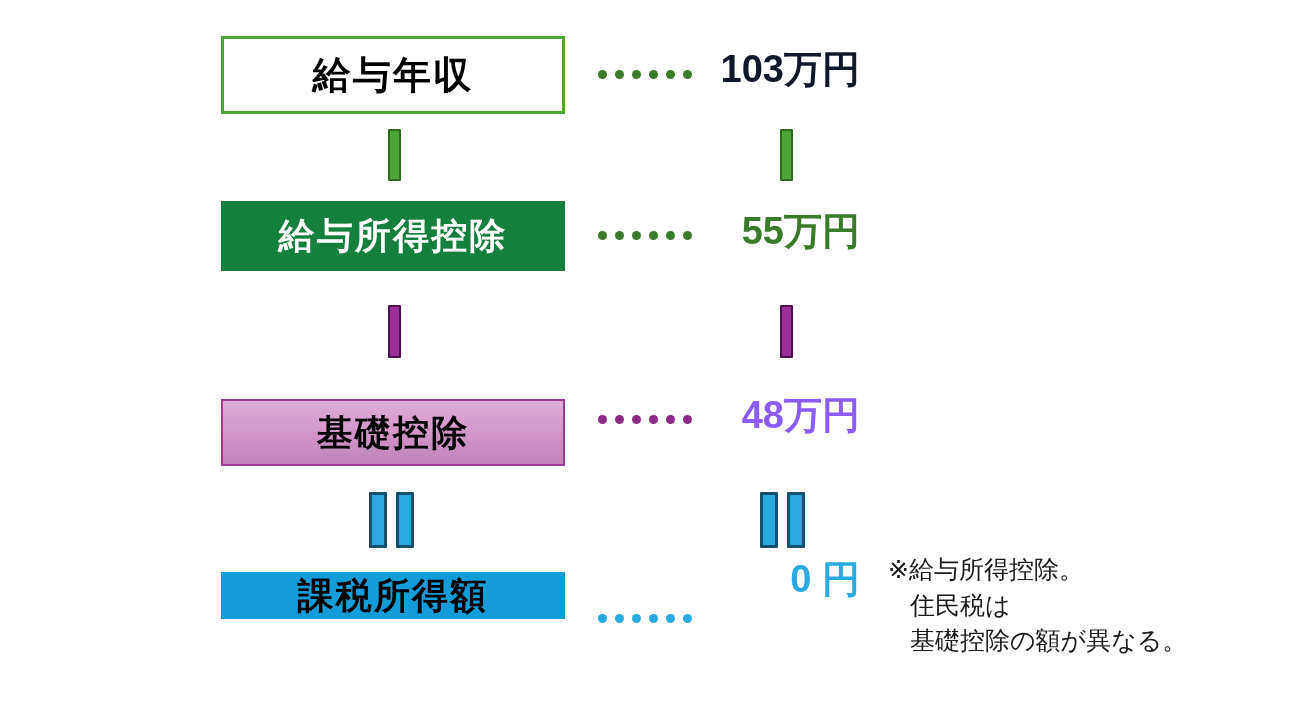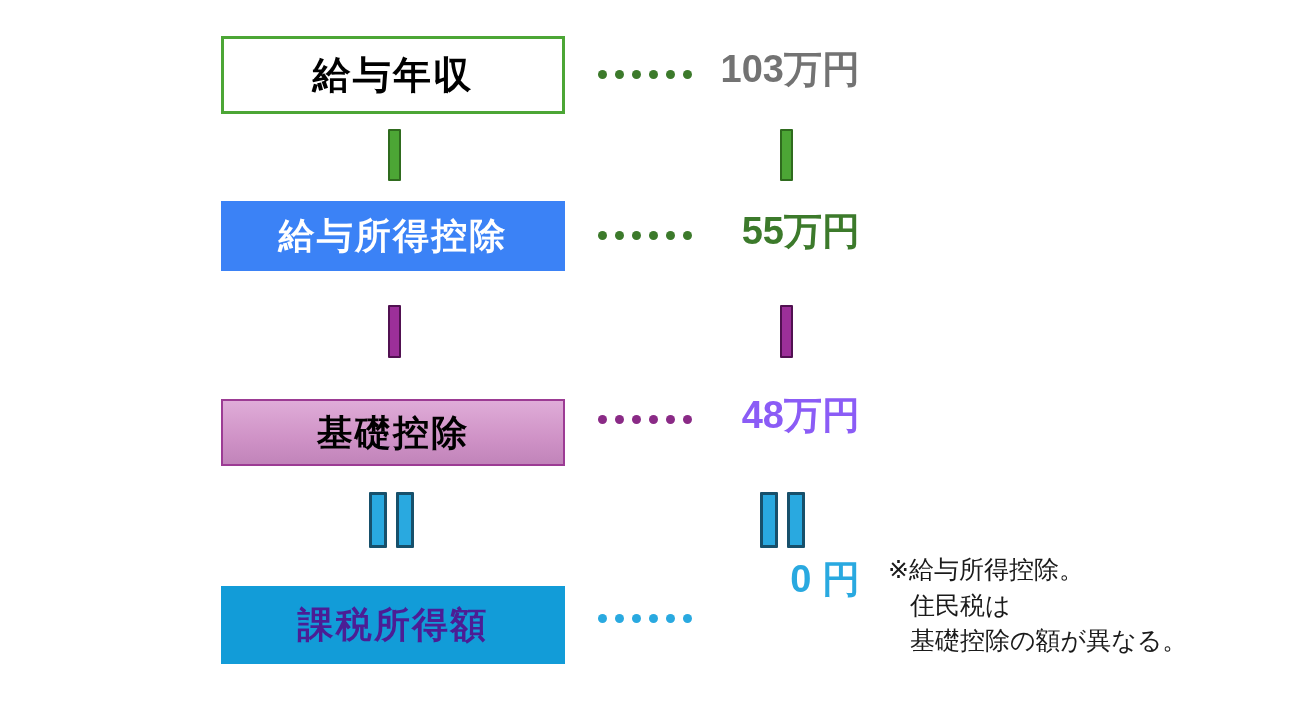--- a/index.html
+++ b/index.html
@@ -40,41 +40,41 @@
     top: 36px;
     height: 78px;
     background: #ffffff;
     border: 3px solid #4CA635;
     font-size: 38px;
     color: #000000;
   }
   .box-row2 {
     top: 201px;
     height: 70px;
-    background: #3b82f6;
+    background: #15803d;
     border: none;
     font-size: 36px;
     color: #ffffff;
   }
   .box-row3 {
     top: 387px;
     height: 67px;
     background: linear-gradient(to bottom, #DFACD8 0%, #CF92C6 60%, #C184BA 100%);
     border: 2px solid #9C3B94;
     font-size: 36px;
     color: #000000;
     margin-top: 12px;
   }
   .box-row4 {
-    top: 586px;
-    height: 78px;
+    top: 572px;
+    height: 47px;
     background: #129CD8;
     border: none;
     font-size: 36px;
-    color: #4c1d95;
+    color: #000000;
   }
 
   
   .op {
     position: absolute;
     display: flex;
     gap: 9px;
   }
   .op-bar {
     width: 13px;
@@ -137,21 +137,21 @@
   .value {
     position: absolute;
     left: 660px;
     width: 200px;
     text-align: right;
     font-weight: bold;
     font-size: 38px;
     line-height: 1;
     white-space: nowrap;
   }
-  .value-1 { top: 50px;  color: #737373; }
+  .value-1 { top: 50px;  color: #0f172a; }
   .value-2 { top: 212px; color: #3C7A2B; }
   .value-3 { top: 396px; color: #8b5cf6; }
   .value-4 { top: 560px; color: #29A9E0; }
 
   
   .note {
     position: absolute;
     left: 888px;
     top: 552px;
     font-size: 25px;

